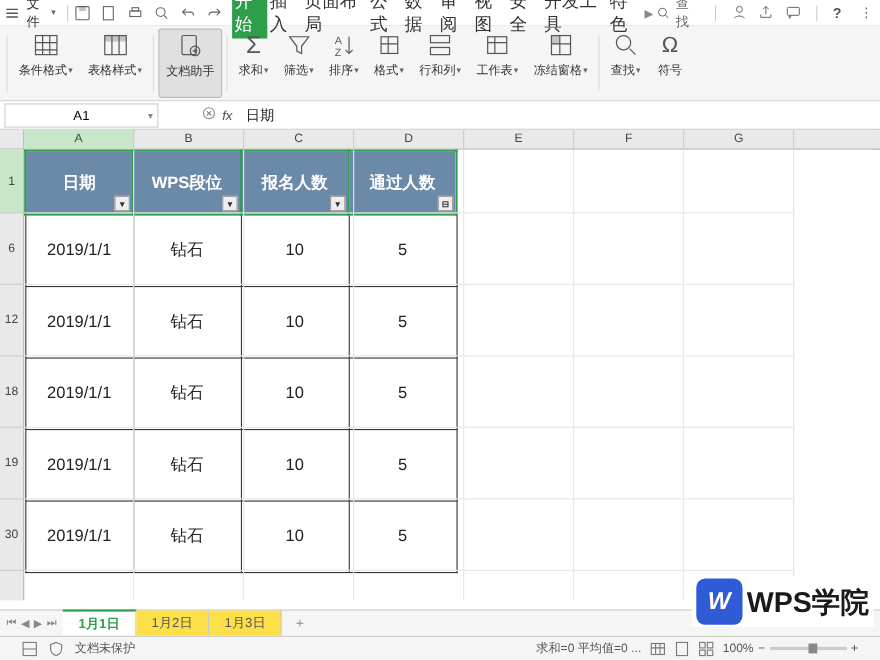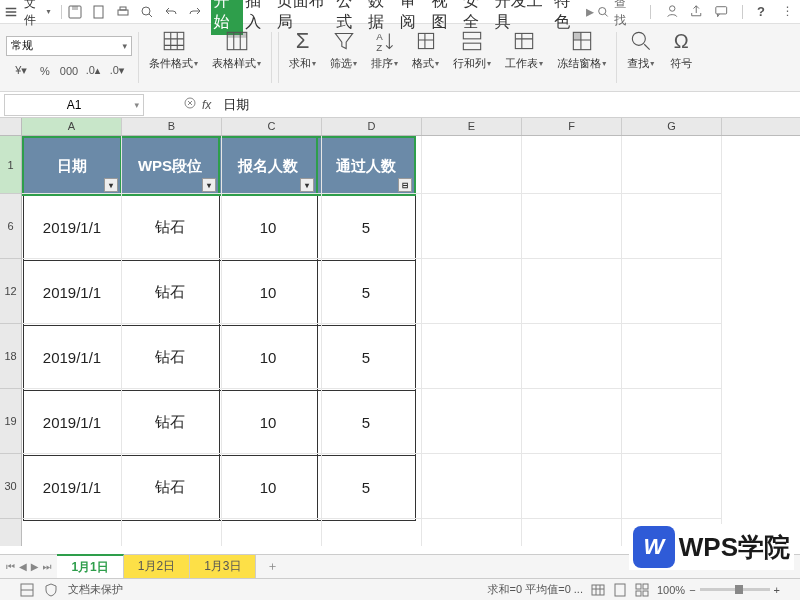--- a/index.html
+++ b/index.html
@@ -156,32 +156,20 @@
           <rect x="2" y="3" width="12" height="8" rx="1" fill="none" stroke="currentColor"></rect>
           <path d="M6 11l-2 3v-3" fill="none" stroke="currentColor"></path>
         </svg></span>
     <span class="sep"></span>
     <span class="ic" style="font-size:13px;font-weight:600;color:#555">?</span>
     <span class="ic">⋮</span>
   </div>
 </div>
 
 <div class="ribbon">
-  <div class="rgroup numfmt">
-    <div class="combo">
-        <span>常规</span>
-      </div>
-    <div class="numrow">
-      <span class="ic">¥▾</span>
-      <span class="ic">%</span>
-      <span class="ic">000</span>
-      <span class="ic">.0▴</span>
-      <span class="ic">.0▾</span>
-    </div>
-  </div>
   <div class="rsep"></div>
   <div class="rbtn-big">
     <span class="ricon">
         <svg viewBox="0 0 24 24">
           <rect x="3" y="4" width="18" height="16" fill="none" stroke="currentColor"></rect>
           <path d="M3 10h18M3 16h18M9 4v16M15 4v16" stroke="currentColor"></path>
         </svg>
       </span>
     <span class="rlabel">
         <span>条件格式</span>
@@ -195,20 +183,32 @@
           <rect x="3" y="4" width="18" height="5" fill="currentColor" opacity=".3"></rect>
           <path d="M9 4v16M15 4v16" stroke="currentColor"></path>
         </svg>
       </span>
     <span class="rlabel">
         <span>表格样式</span>
         <span class="dd">▾</span>
       </span>
   </div>
   <div class="rsep"></div>
+  <div class="rbtn-big active">
+    <span class="ricon">
+        <svg viewBox="0 0 24 24">
+          <rect x="5" y="3" width="12" height="16" rx="1" fill="none" stroke="currentColor"></rect>
+          <circle cx="16" cy="16" r="4" fill="none" stroke="currentColor"></circle>
+          <path d="M16 14v4M14 16h4" stroke="currentColor"></path>
+        </svg>
+      </span>
+    <span class="rlabel">
+        <span>文档助手</span>
+      </span>
+  </div>
   <div class="rsep"></div>
   <div class="rbtn-big">
     <span class="ricon" style="font-size:22px;font-weight:300">Σ</span>
     <span class="rlabel">
         <span>求和</span>
         <span class="dd">▾</span>
       </span>
   </div>
   <div class="rbtn-big">
     <span class="ricon">

